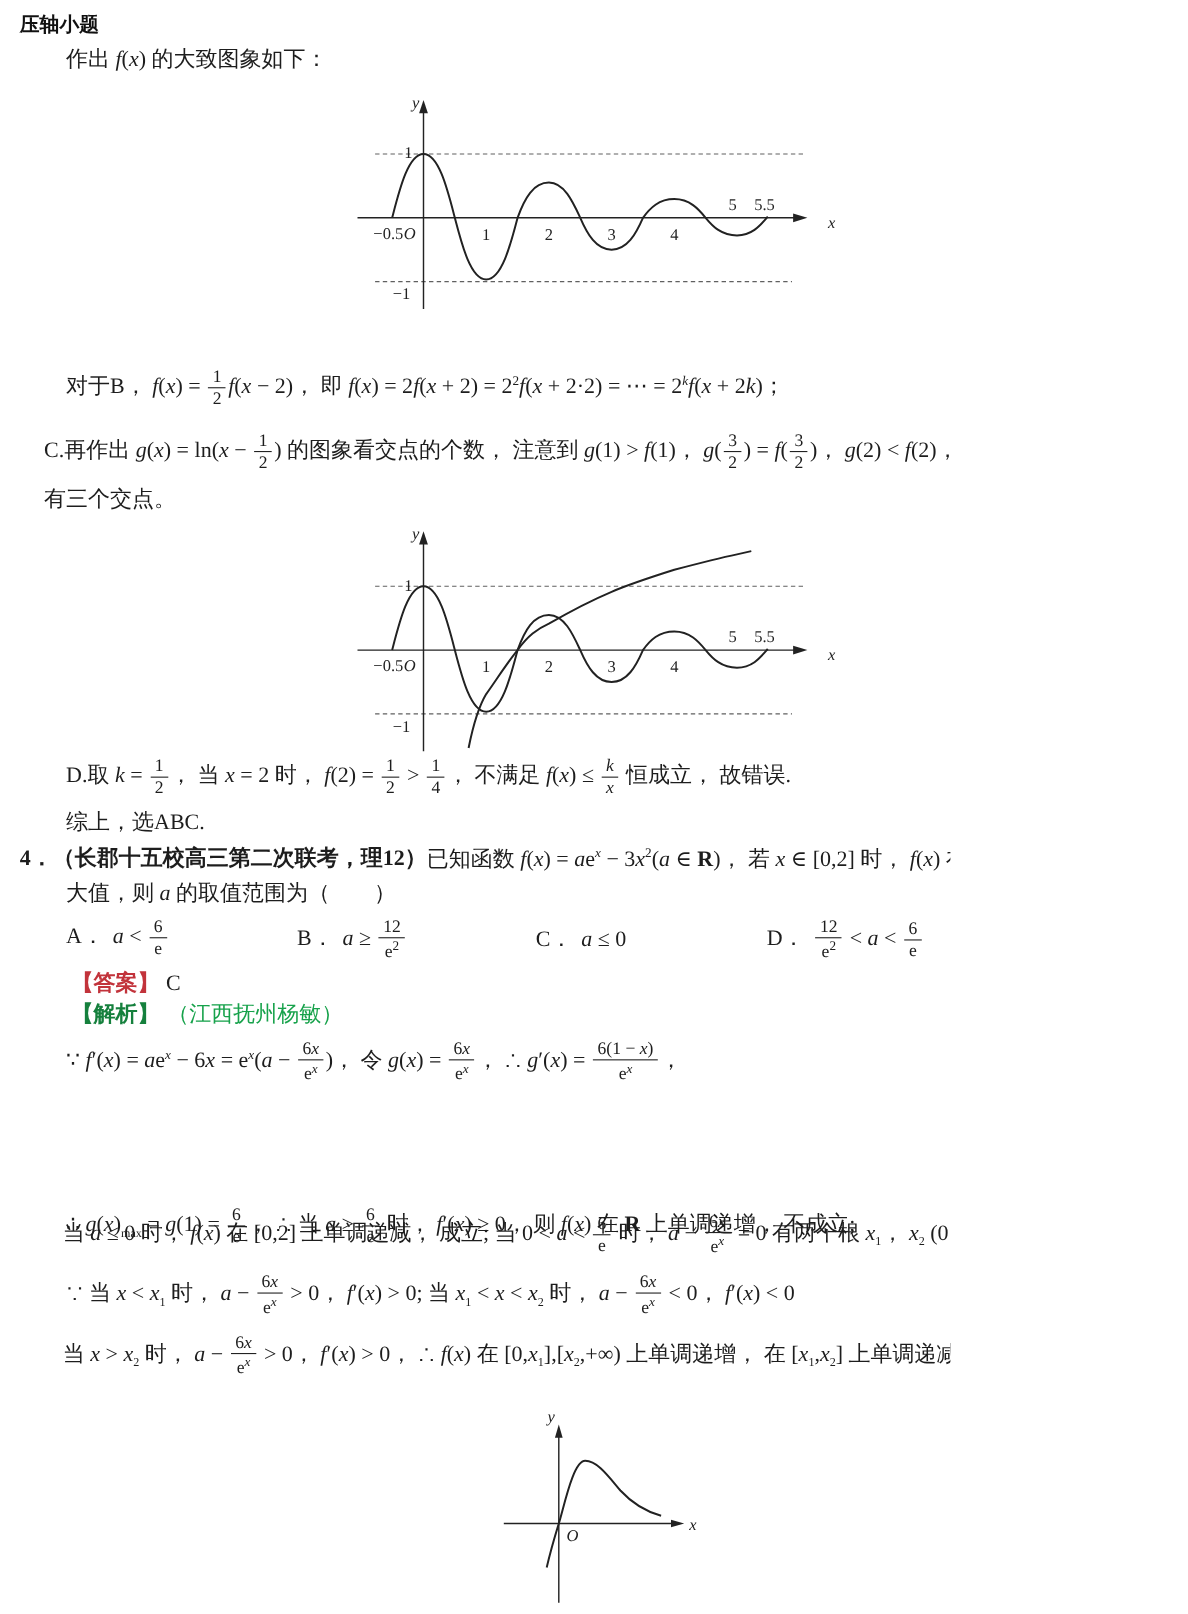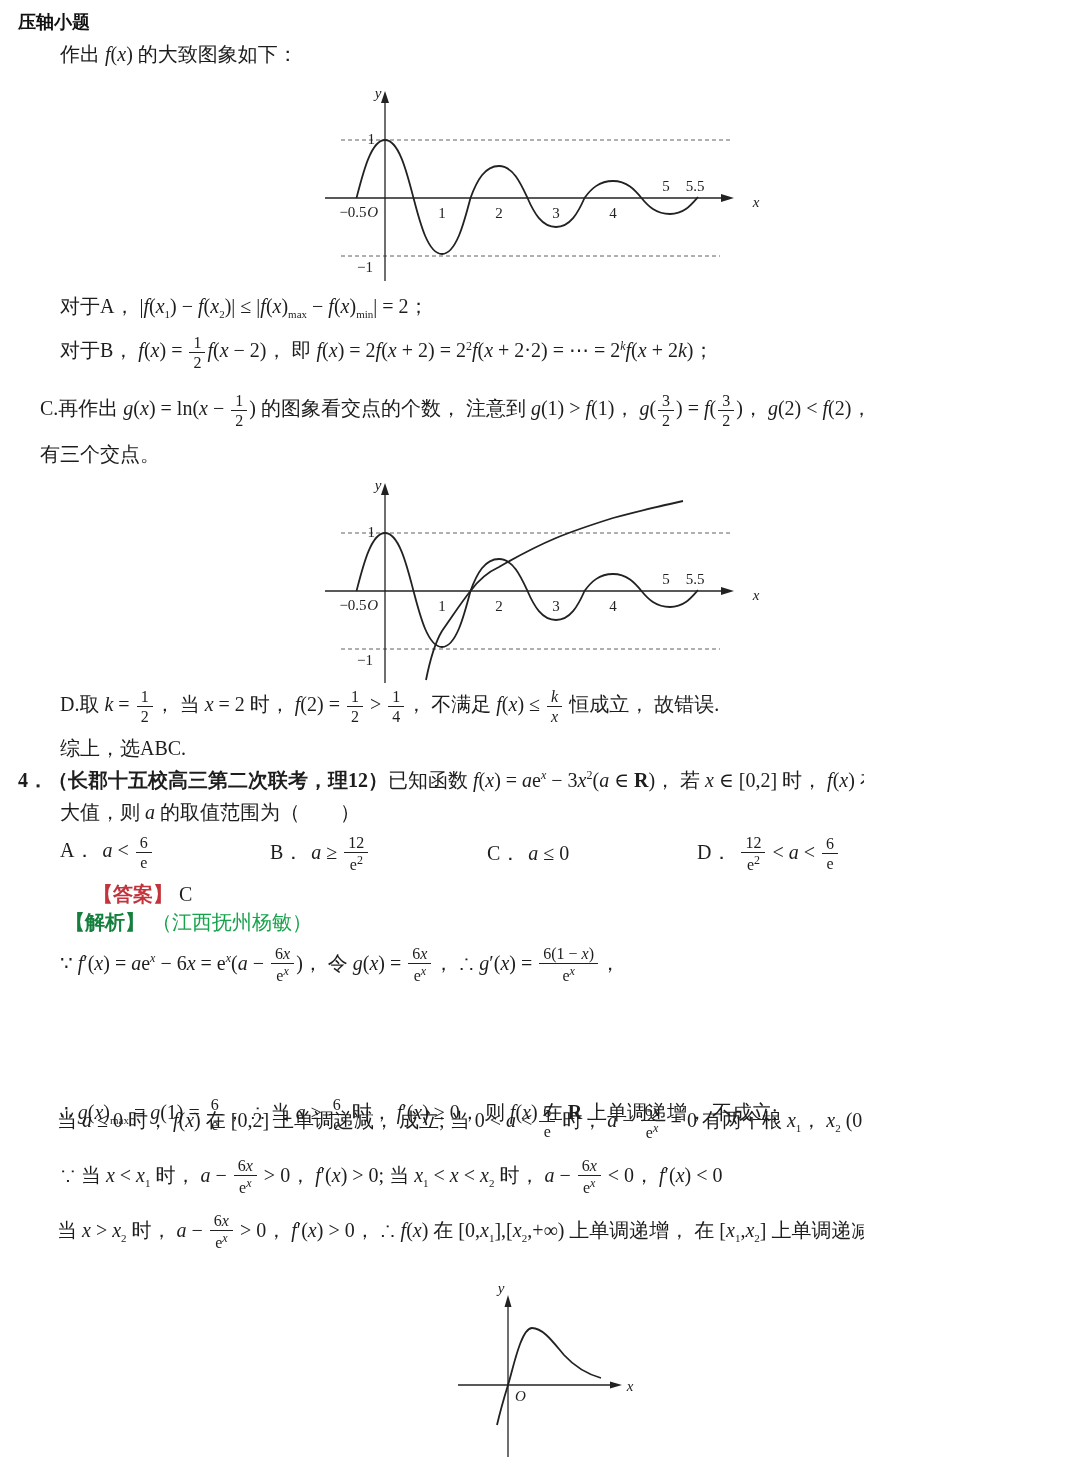--- a/index.html
+++ b/index.html
@@ -11,21 +11,21 @@
   i{font-family:"Liberation Serif",serif;font-style:italic;}
   b{font-weight:bold;}
   sup{font-size:12px;vertical-align:super;}
   sub{font-size:11px;vertical-align:sub;}
   .frac{display:inline-flex;flex-direction:column;align-items:center;vertical-align:middle;
         font-size:16px;line-height:1.08;margin:0 2px;text-align:center;}
   .frac .num{padding:0 4px 1px;border-bottom:1px solid #222;}
   .frac .den{padding:1px 4px 0;}
   .opt{position:absolute;white-space:nowrap;font-size:20px;}
   .opt .lbl{margin-right:8px;}
-  .red{color:#c2333b;font-weight:bold;margin-left:28px;}
+  .red{color:#c2333b;font-weight:bold;}
   .green{color:#15803d;font-weight:bold;}
   .ansval{color:#1d1d1d;font-weight:normal;margin-left:6px;}
   .src{font-weight:normal;color:#17a24b;margin-left:7px;}
   svg.graph{position:absolute;}
   .axis{stroke:#222;stroke-width:1.3;fill:none;}
   .curve{stroke:#222;stroke-width:1.8;fill:none;}
   .dash{stroke:#606060;stroke-width:1;stroke-dasharray:4 3;fill:none;}
   .ah{fill:#222;stroke:none;}
   svg text{font-size:15px;fill:#222;font-family:"Liberation Serif",serif;}
   svg text.it{font-style:italic;}
@@ -54,21 +54,20 @@
     <text class="it" x="63" y="132" text-anchor="end">O</text>
     <text x="127" y="133" text-anchor="middle">1</text>
     <text x="184" y="133" text-anchor="middle">2</text>
     <text x="241" y="133" text-anchor="middle">3</text>
     <text x="298" y="133" text-anchor="middle">4</text>
     <text x="351" y="106" text-anchor="middle">5</text>
     <text x="380" y="106" text-anchor="middle">5.5</text>
     <text class="it" x="441" y="122" text-anchor="middle">x</text>
   </svg>
 
-  <div class="line" style="left:60px;top:294px">对于A， |<i>f</i>(<i>x</i><sub>1</sub>) − <i>f</i>(<i>x</i><sub>2</sub>)| ≤ |<i>f</i>(<i>x</i>)<sub>max</sub> − <i>f</i>(<i>x</i>)<sub>min</sub>| = 2；</div>
   <div class="line" style="left:60px;top:334px">对于B， <i>f</i>(<i>x</i>) = <span class="frac">
         <span class="num">1</span>
         <span class="den">2</span>
       </span><i>f</i>(<i>x</i> − 2)， 即 <i>f</i>(<i>x</i>) = 2<i>f</i>(<i>x</i> + 2) = 2<sup>2</sup><i>f</i>(<i>x</i> + 2·2) = ⋯ = 2<sup><i>k</i></sup><i>f</i>(<i>x</i> + 2<i>k</i>)；</div>
   <div class="line" style="left:40px;top:392px">C.再作出 <i>g</i>(<i>x</i>) = ln(<i>x</i> − <span class="frac">
         <span class="num">1</span>
         <span class="den">2</span>
       </span>) 的图象看交点的个数， 注意到 <i>g</i>(1) &gt; <i>f</i>(1)， <i>g</i>(<span class="frac">
         <span class="num">3</span>
         <span class="den">2</span>

